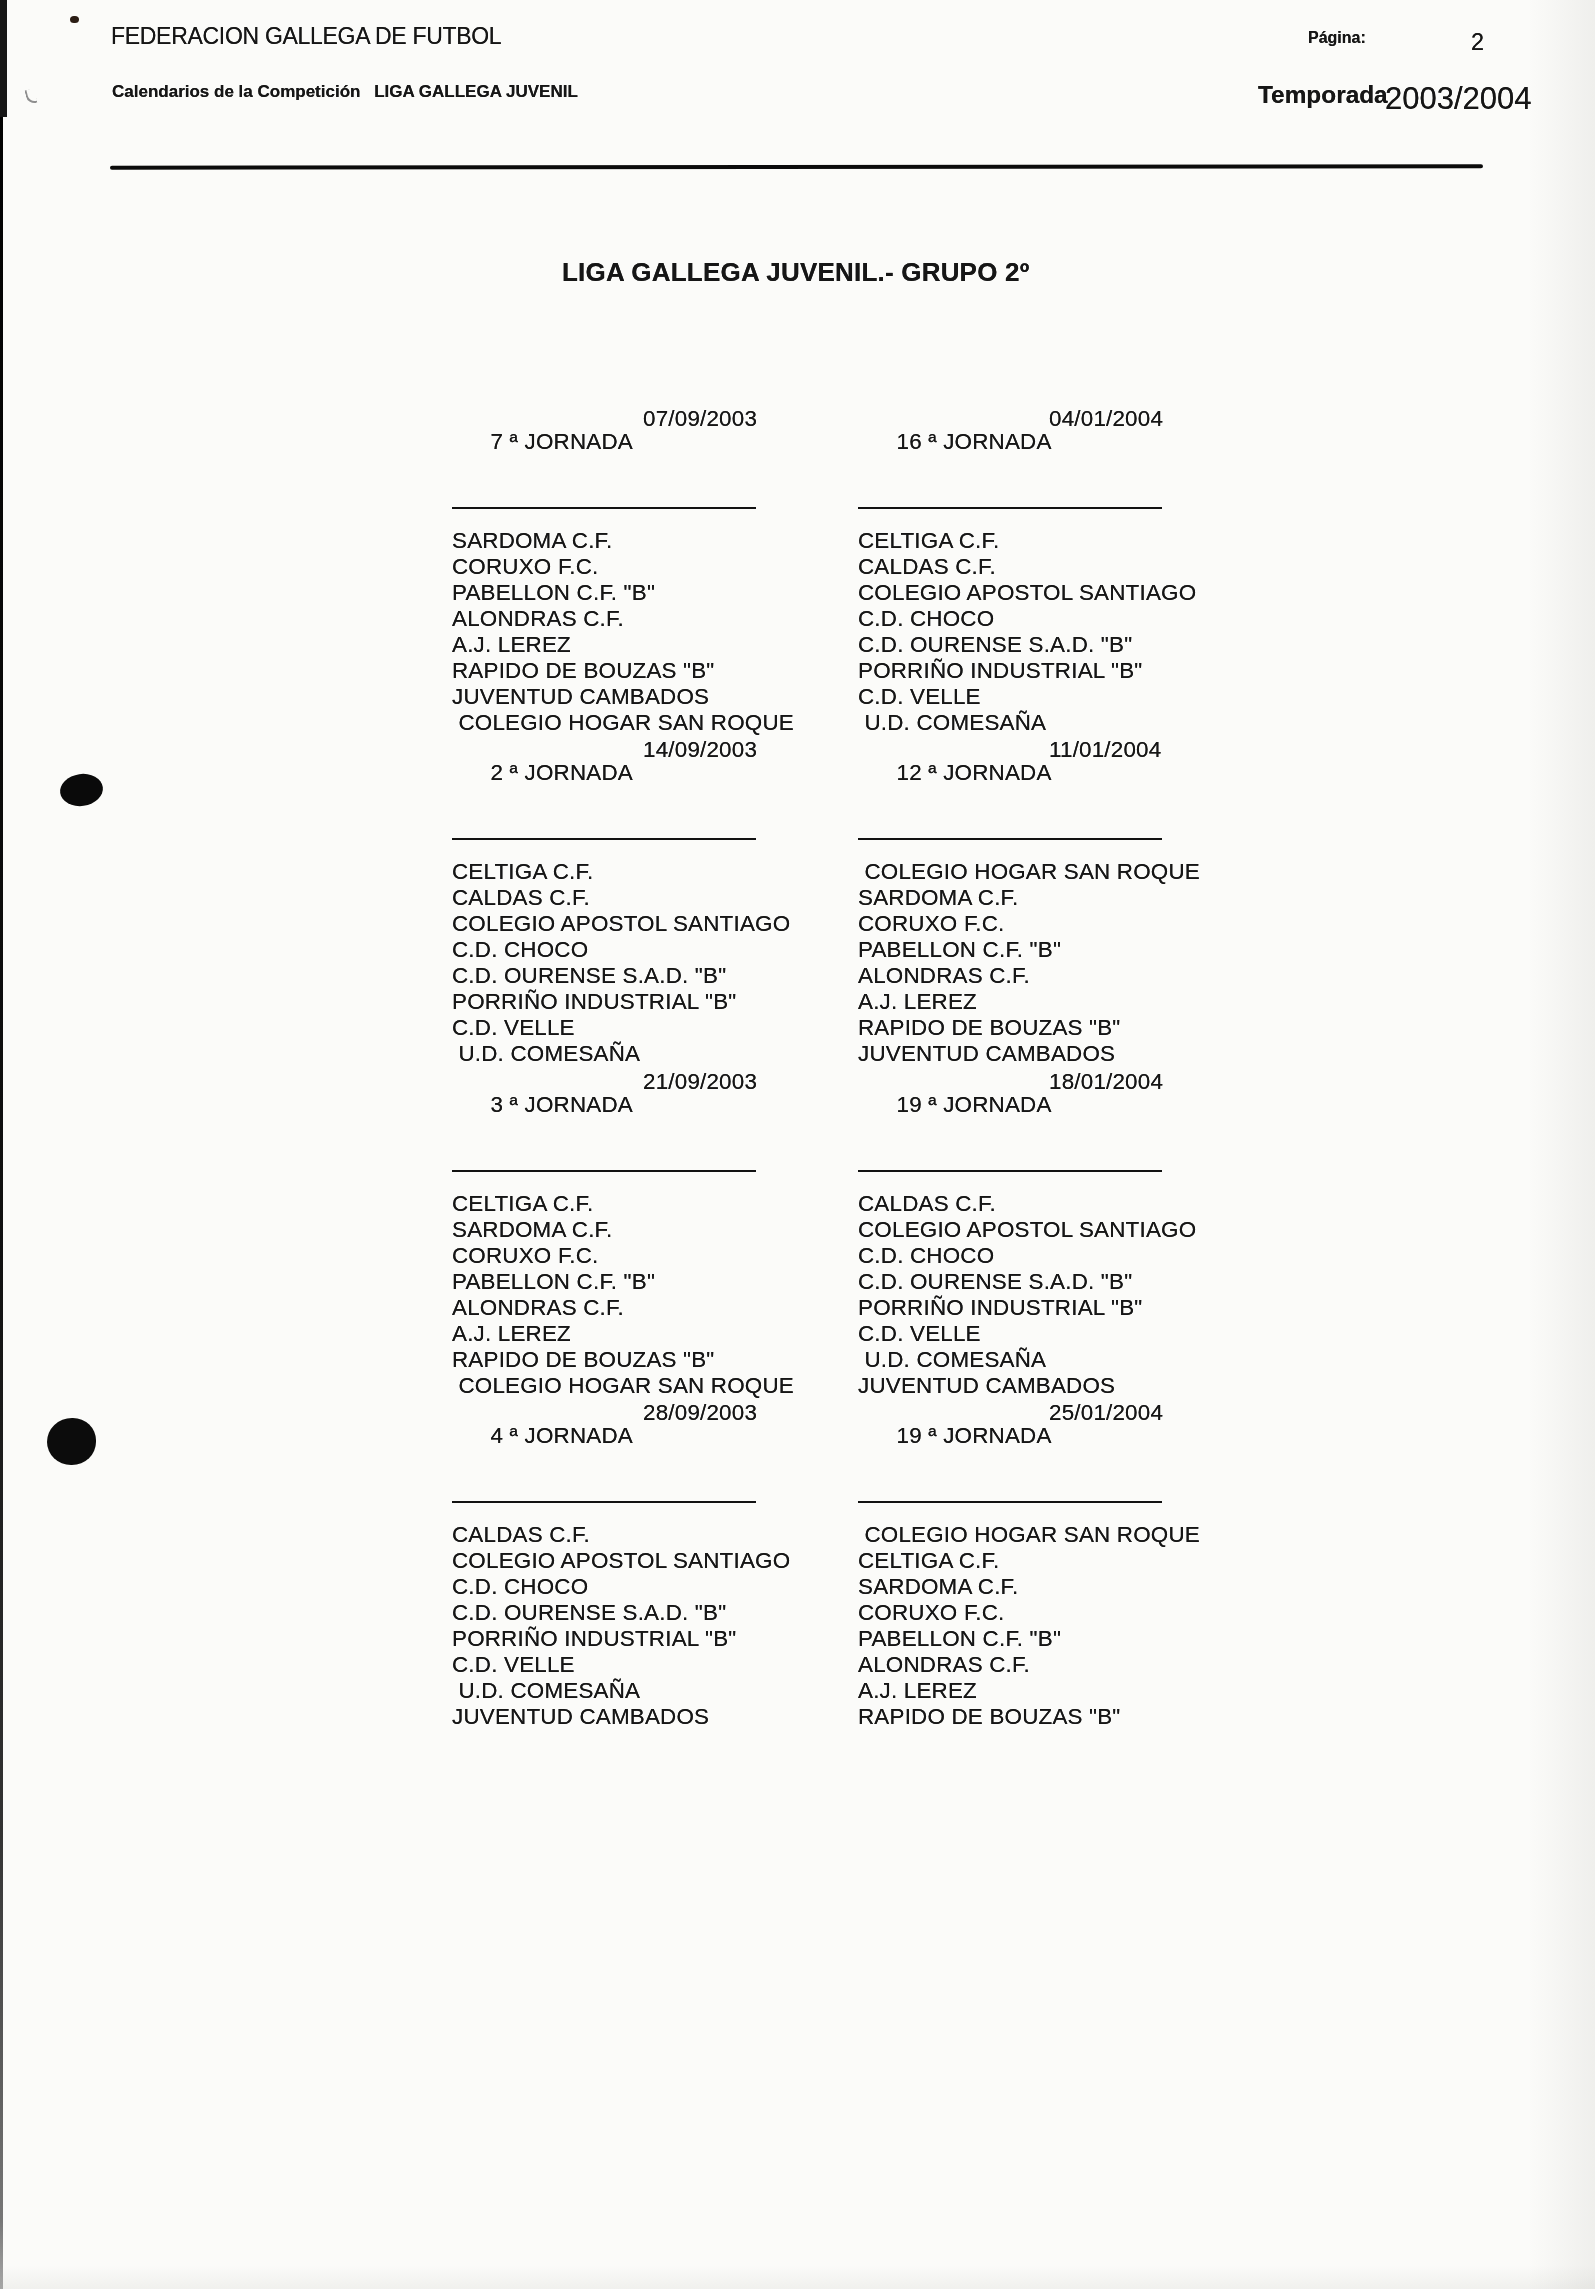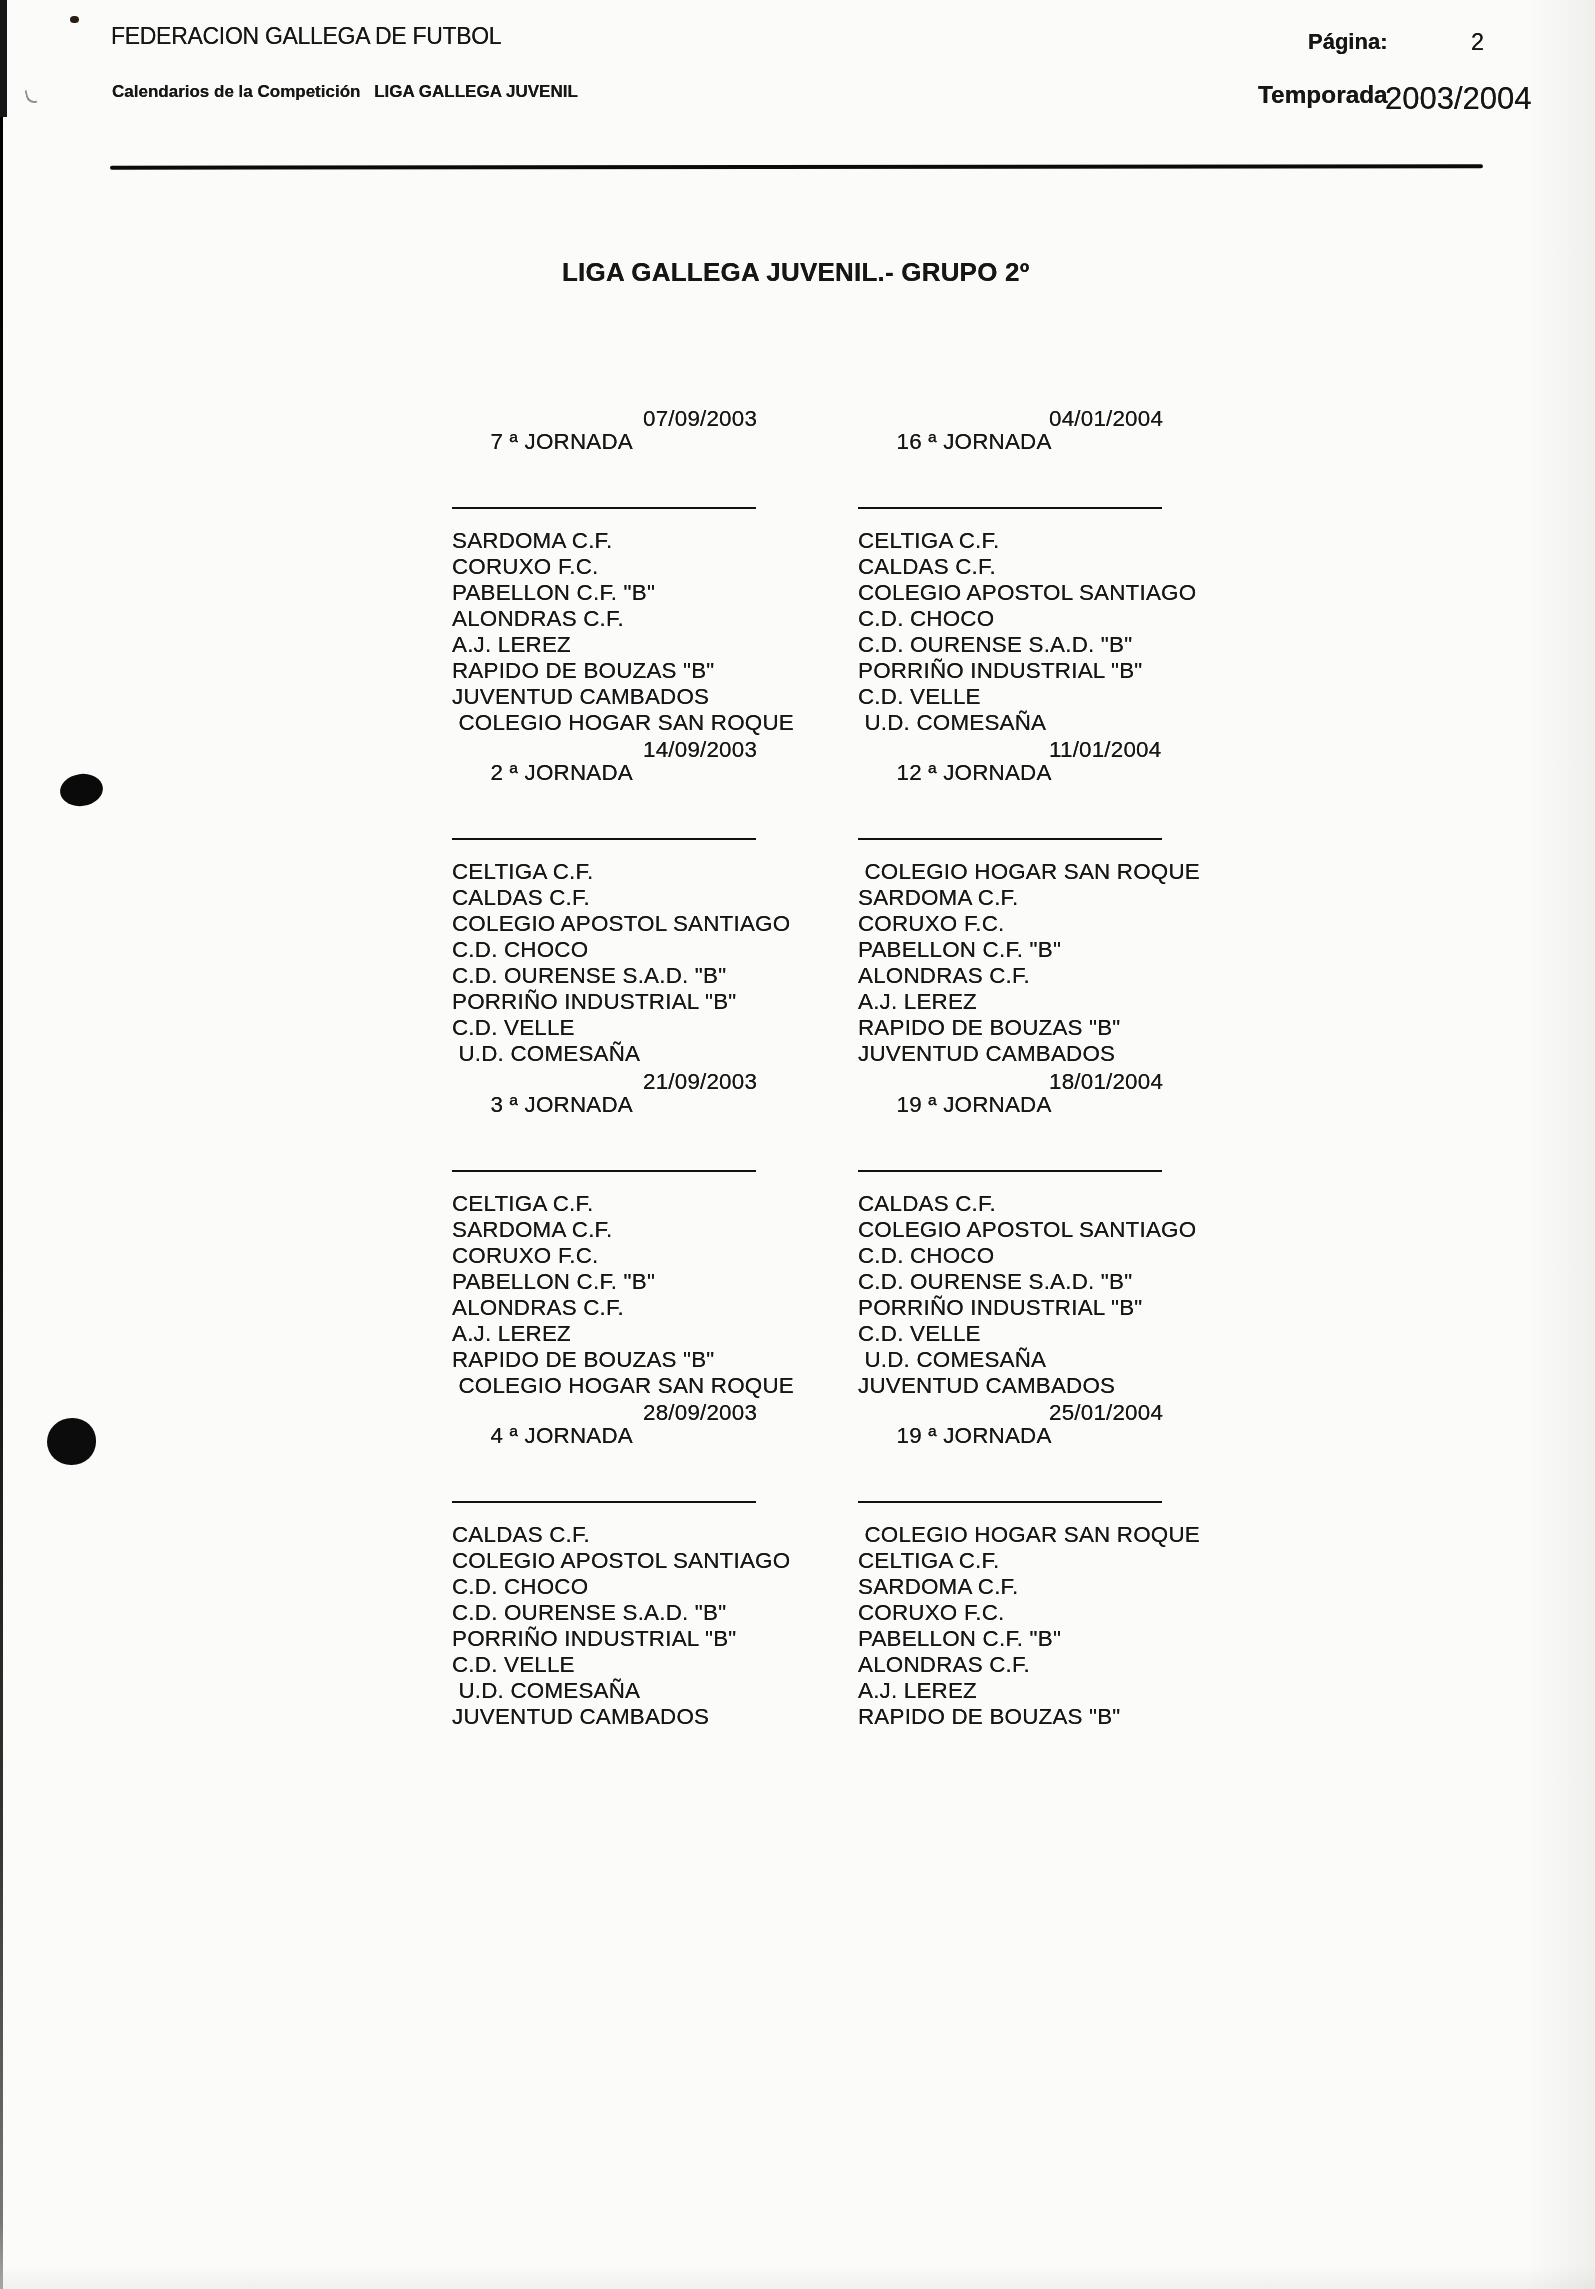--- a/index.html
+++ b/index.html
@@ -23,21 +23,21 @@
   .punch-1{left:60px;top:774px;width:43px;height:32px;background:#0a0a0a;
     border-radius:50%;transform:rotate(-8deg);}
   .punch-2{left:47px;top:1418px;width:49px;height:47px;background:#0c0c0c;
     border-radius:52% 48% 50% 50%;}
   .ink-speck{left:70px;top:15.6px;width:8.8px;height:7.8px;background:#2b1d14;border-radius:50%;}
   .pen-mark{left:26px;top:89px;width:7.8px;height:12.7px;
     border-left:2px solid #8f8f8f;border-bottom:2px solid #8f8f8f;
     border-radius:0 0 0 8.8px;transform:rotate(-14deg);}
   
   .org-title{left:111px;top:23.4px;font-size:23px;font-weight:400;letter-spacing:-0.3px;}
-  .page-label{left:1308px;top:29px;font-size:22px;font-weight:700;text-align:center;}
+  .page-label{left:1308px;top:29px;font-size:16px;font-weight:700;text-align:center;}
   .page-number{left:1471px;top:29px;font-size:23.4px;font-weight:400;}
   .competition-line{left:112px;top:82px;font-size:17px;font-weight:700;}
   .competition-name{margin-left:13.7px;}
   .season-label{left:1258px;top:81px;font-size:24.4px;font-weight:700;}
   .season-value{left:1385px;top:81px;font-size:31px;font-weight:400;}
   .header-rule{left:110px;top:165px;width:1373px;height:3.9px;background:#0b0b0b;
     border-radius:2px;transform:rotate(-0.06deg);}
   
   .doc-title{left:562px;top:257px;font-size:26px;font-weight:700;letter-spacing:0.2px;}
   

